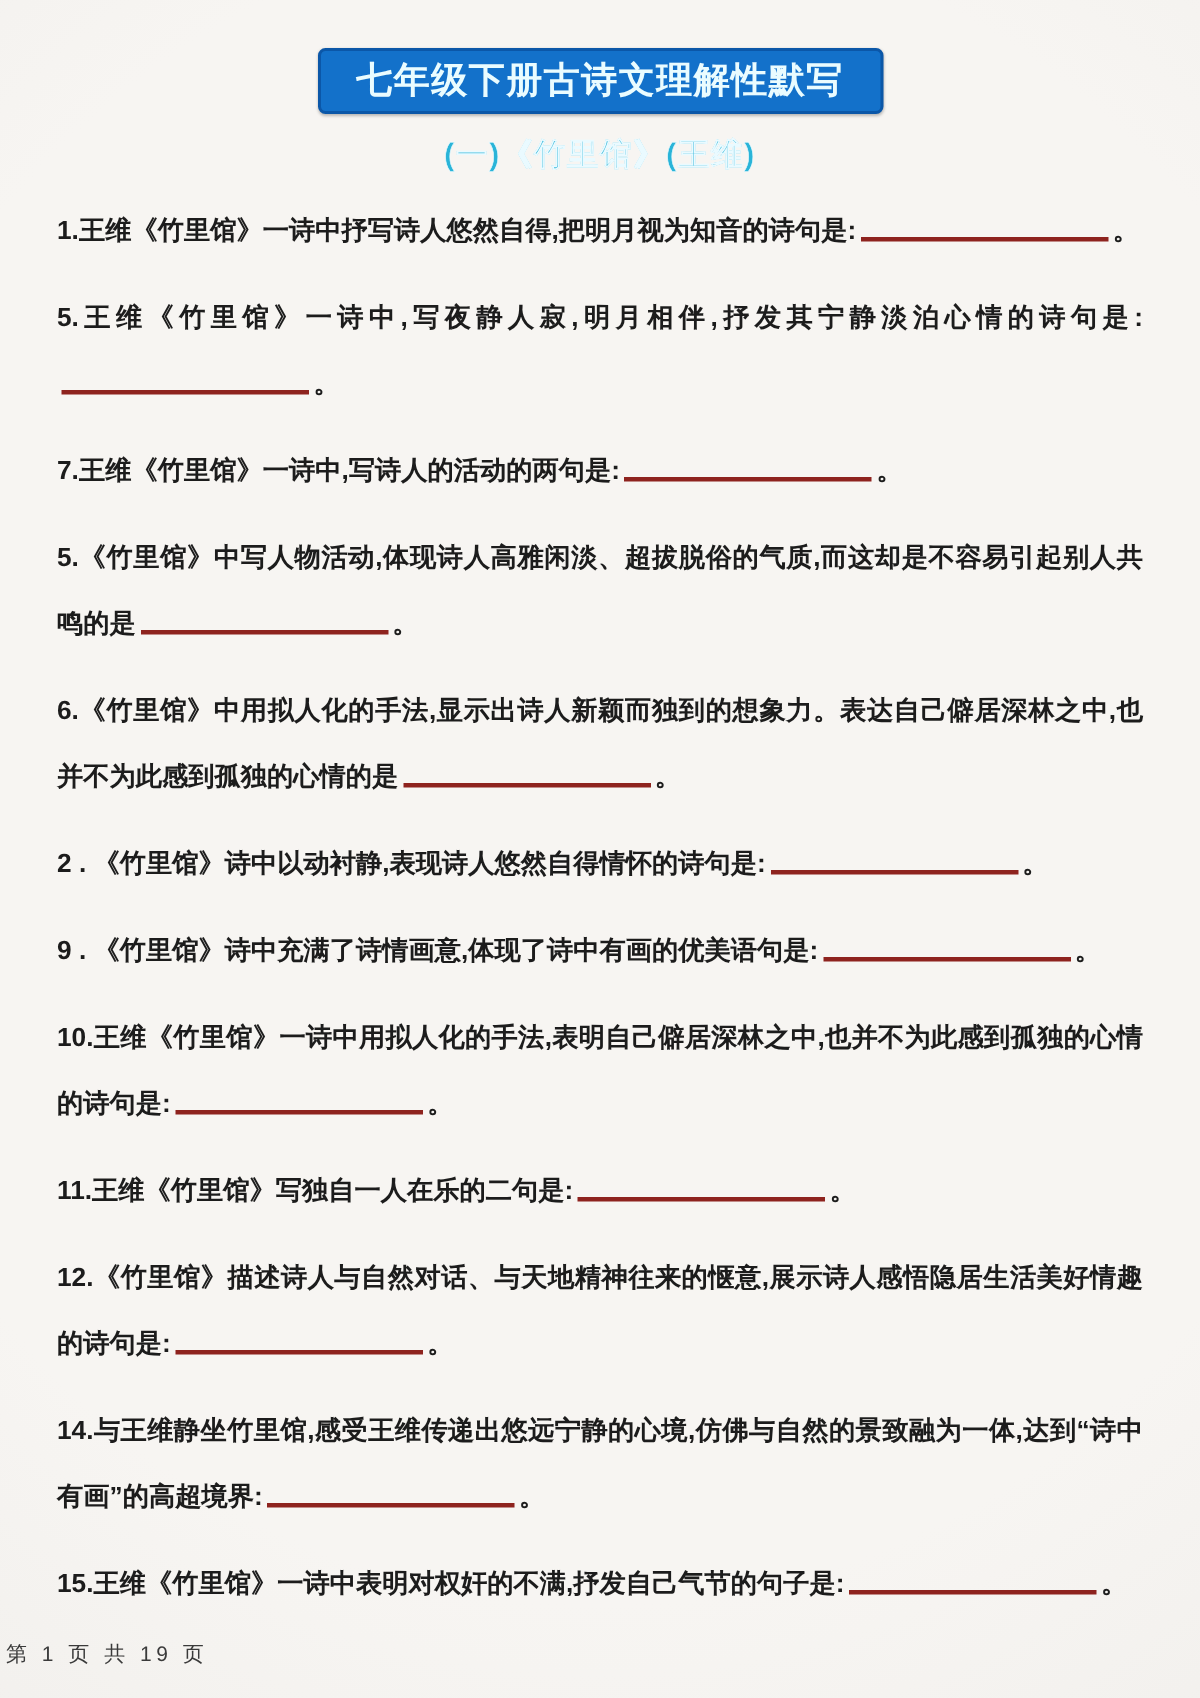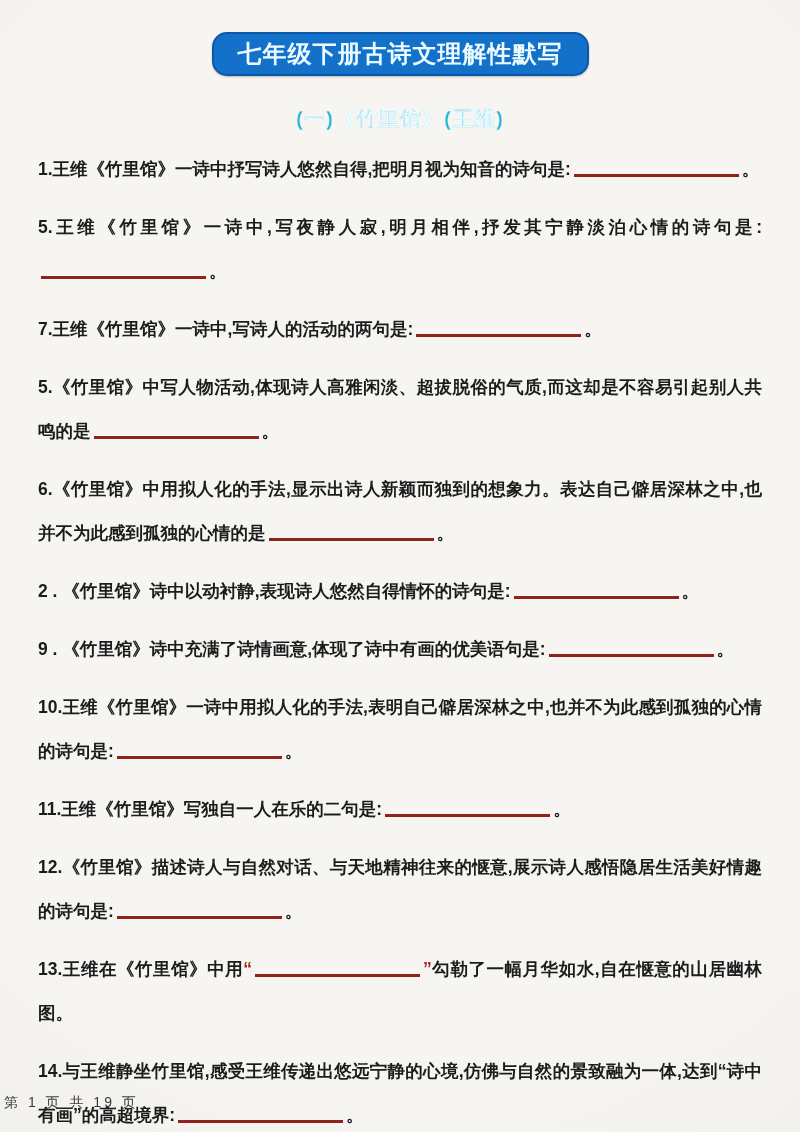--- a/index.html
+++ b/index.html
@@ -26,31 +26,31 @@
     overflow: hidden;
   }
 
   .title-box {
     width: max-content;
     margin: 32px auto 0;
     padding: 0 24px;
     line-height: 40px;
     background: var(--titleBg);
     border: 2px solid var(--titleBorder);
-    border-radius: 15px;
+    border-radius: 5px;
     color: var(--titleText);
     font-size: 24px;
     font-weight: 700;
     letter-spacing: 1px;
     text-align: center;
     box-shadow: 0 1px 2px rgba(0,0,0,0.25);
   }
 
   .section-title {
-    margin-top: 29px;
+    margin-top: 13px;
     text-align: center;
     font-size: 21px;
     font-weight: 700;
     color: var(--sectionColor);
     letter-spacing: 1px;
     -webkit-text-stroke: 0.4px #eafaff;
   }
 
   .questions {
     margin-top: 14px;
@@ -106,20 +106,19 @@
       <p class="question"><span>1.王维《竹里馆》一诗中抒写诗人悠然自得,把明月视为知音的诗句是:</span><span class="blank"></span><span>。</span></p>
       <p class="question"><span>5.王维《竹里馆》一诗中,写夜静人寂,明月相伴,抒发其宁静淡泊心情的诗句是:</span><span class="blank"></span><span>。</span></p>
       <p class="question"><span>7.王维《竹里馆》一诗中,写诗人的活动的两句是:</span><span class="blank"></span><span>。</span></p>
       <p class="question"><span>5.《竹里馆》中写人物活动,体现诗人高雅闲淡、超拔脱俗的气质,而这却是不容易引起别人共鸣的是</span><span class="blank"></span><span>。</span></p>
       <p class="question"><span>6.《竹里馆》中用拟人化的手法,显示出诗人新颖而独到的想象力。表达自己僻居深林之中,也并不为此感到孤独的心情的是</span><span class="blank"></span><span>。</span></p>
       <p class="question"><span>2 . 《竹里馆》诗中以动衬静,表现诗人悠然自得情怀的诗句是:</span><span class="blank"></span><span>。</span></p>
       <p class="question"><span>9 . 《竹里馆》诗中充满了诗情画意,体现了诗中有画的优美语句是:</span><span class="blank"></span><span>。</span></p>
       <p class="question"><span>10.王维《竹里馆》一诗中用拟人化的手法,表明自己僻居深林之中,也并不为此感到孤独的心情的诗句是:</span><span class="blank"></span><span>。</span></p>
       <p class="question"><span>11.王维《竹里馆》写独自一人在乐的二句是:</span><span class="blank"></span><span>。</span></p>
       <p class="question"><span>12.《竹里馆》描述诗人与自然对话、与天地精神往来的惬意,展示诗人感悟隐居生活美好情趣的诗句是:</span><span class="blank"></span><span>。</span></p>
-      <p class="question"><span>13.王维在《竹里馆》中用</span><span class="redq">“</span><span class="blank"></span><span class="redq">”</span><span>勾勒了一幅月华如水,自在惬意的山居幽林图。</span></p>
       <p class="question"><span>14.与王维静坐竹里馆,感受王维传递出悠远宁静的心境,仿佛与自然的景致融为一体,达到“诗中有画”的高超境界:</span><span class="blank"></span><span>。</span></p>
       <p class="question"><span>15.王维《竹里馆》一诗中表明对权奸的不满,抒发自己气节的句子是:</span><span class="blank"></span><span>。</span></p>
     </div>
 
   <div class="footer">第 1 页 共 19 页</div>
 
 </div>
 
 </body></html>

